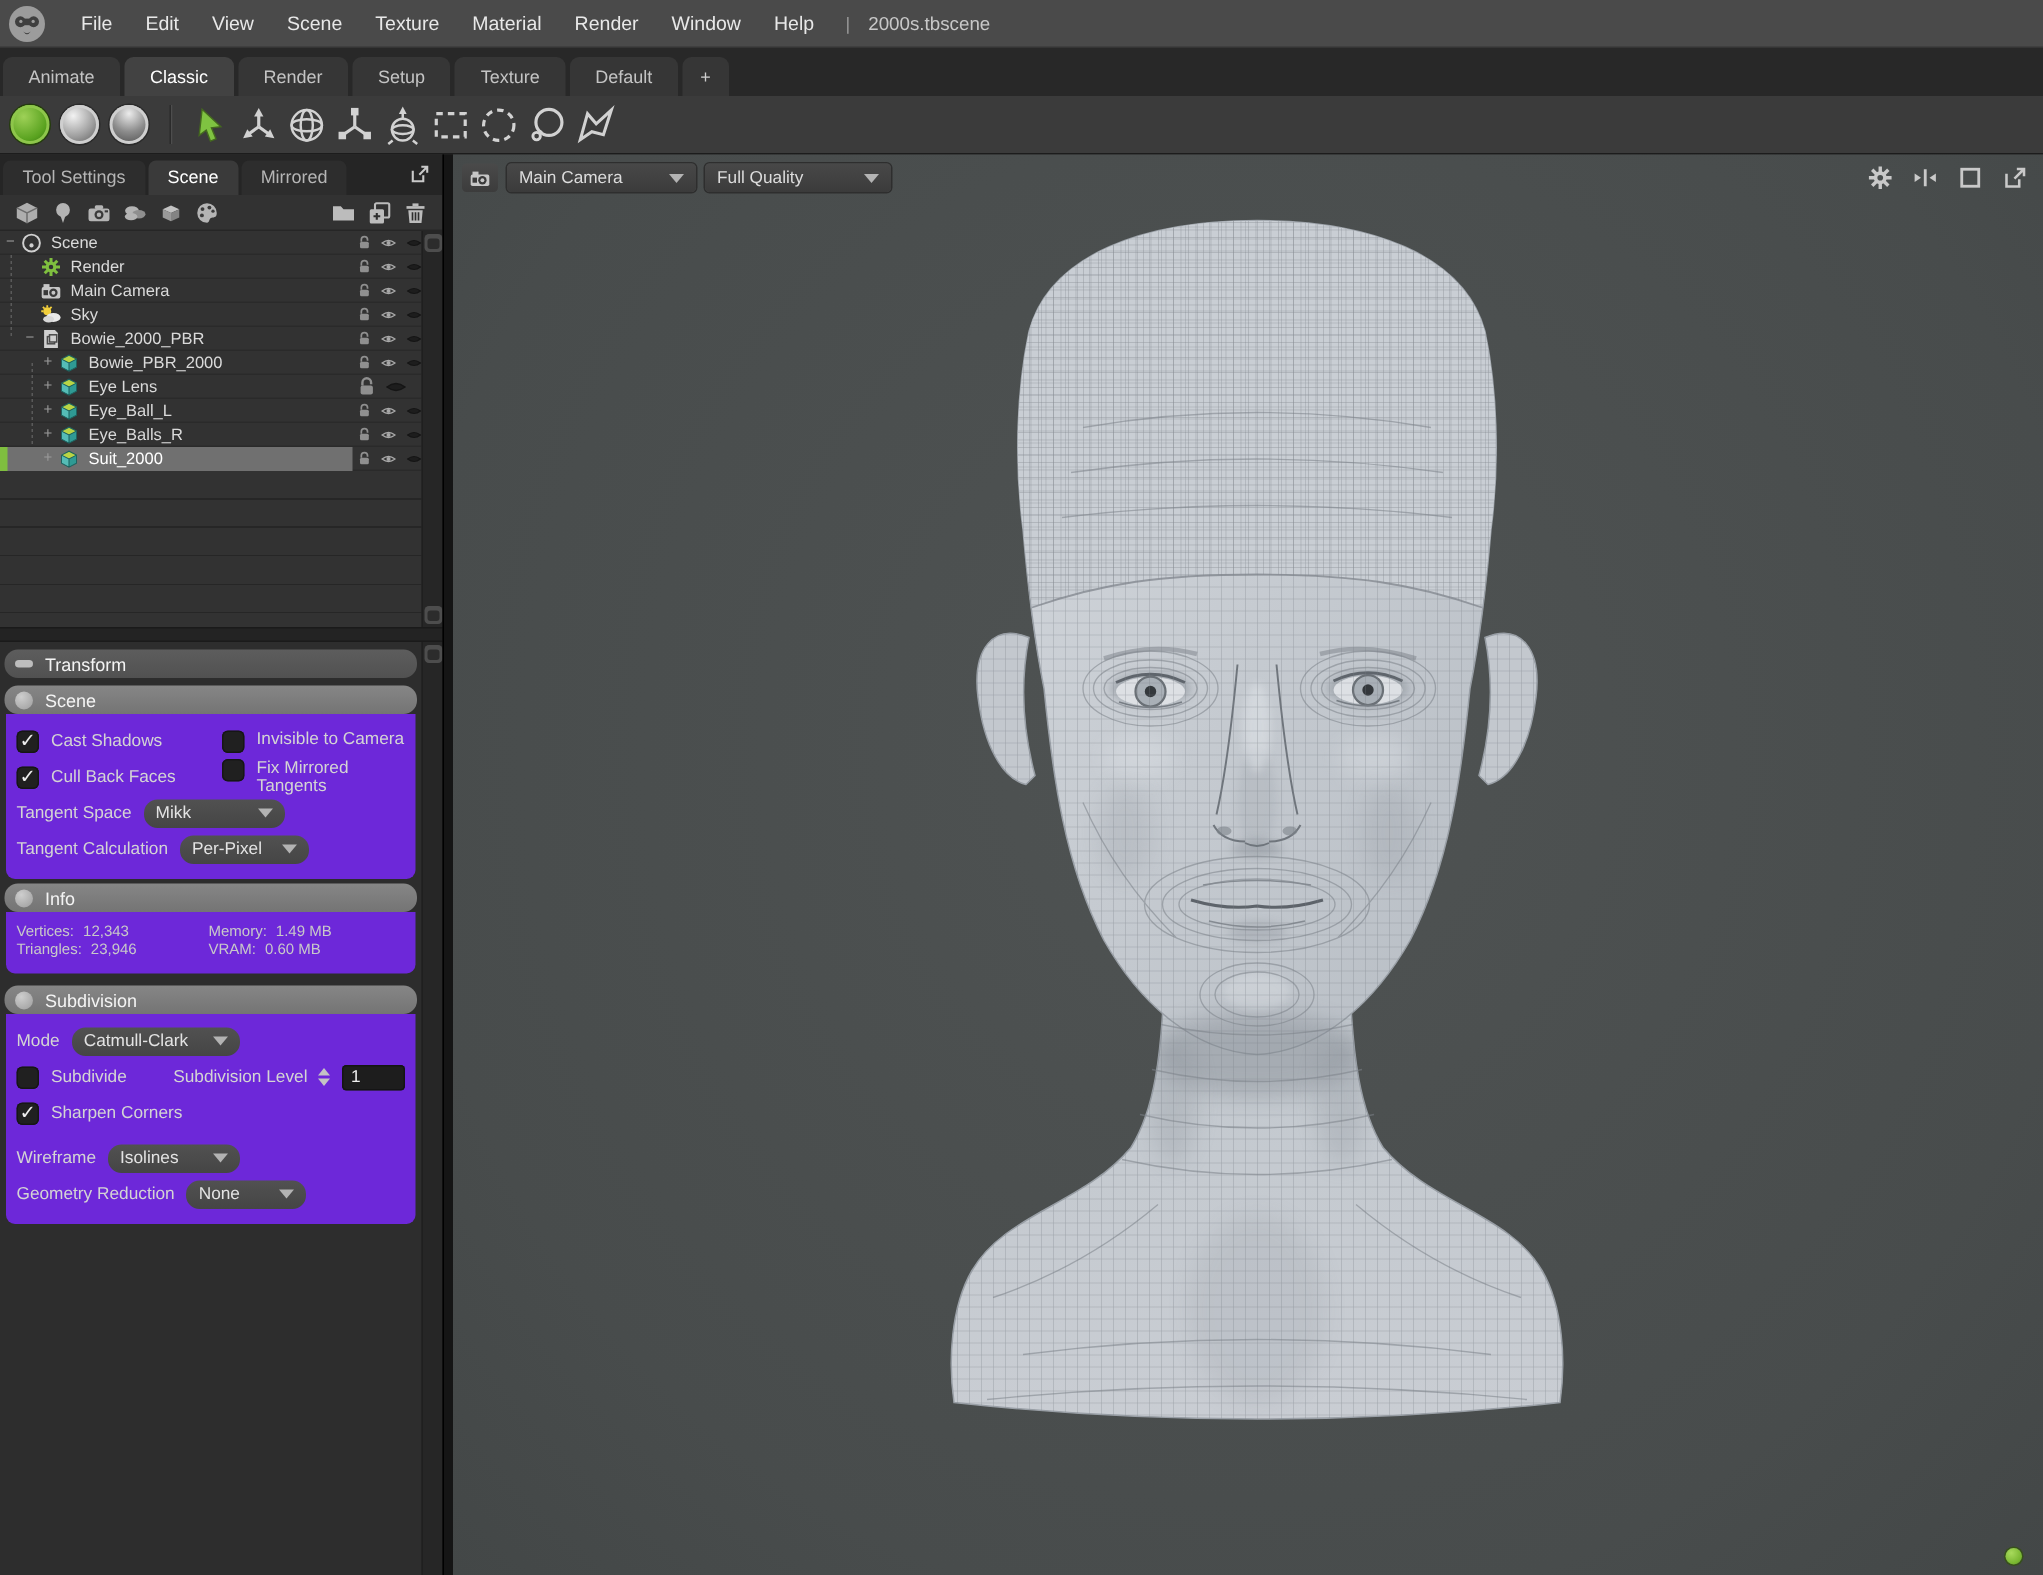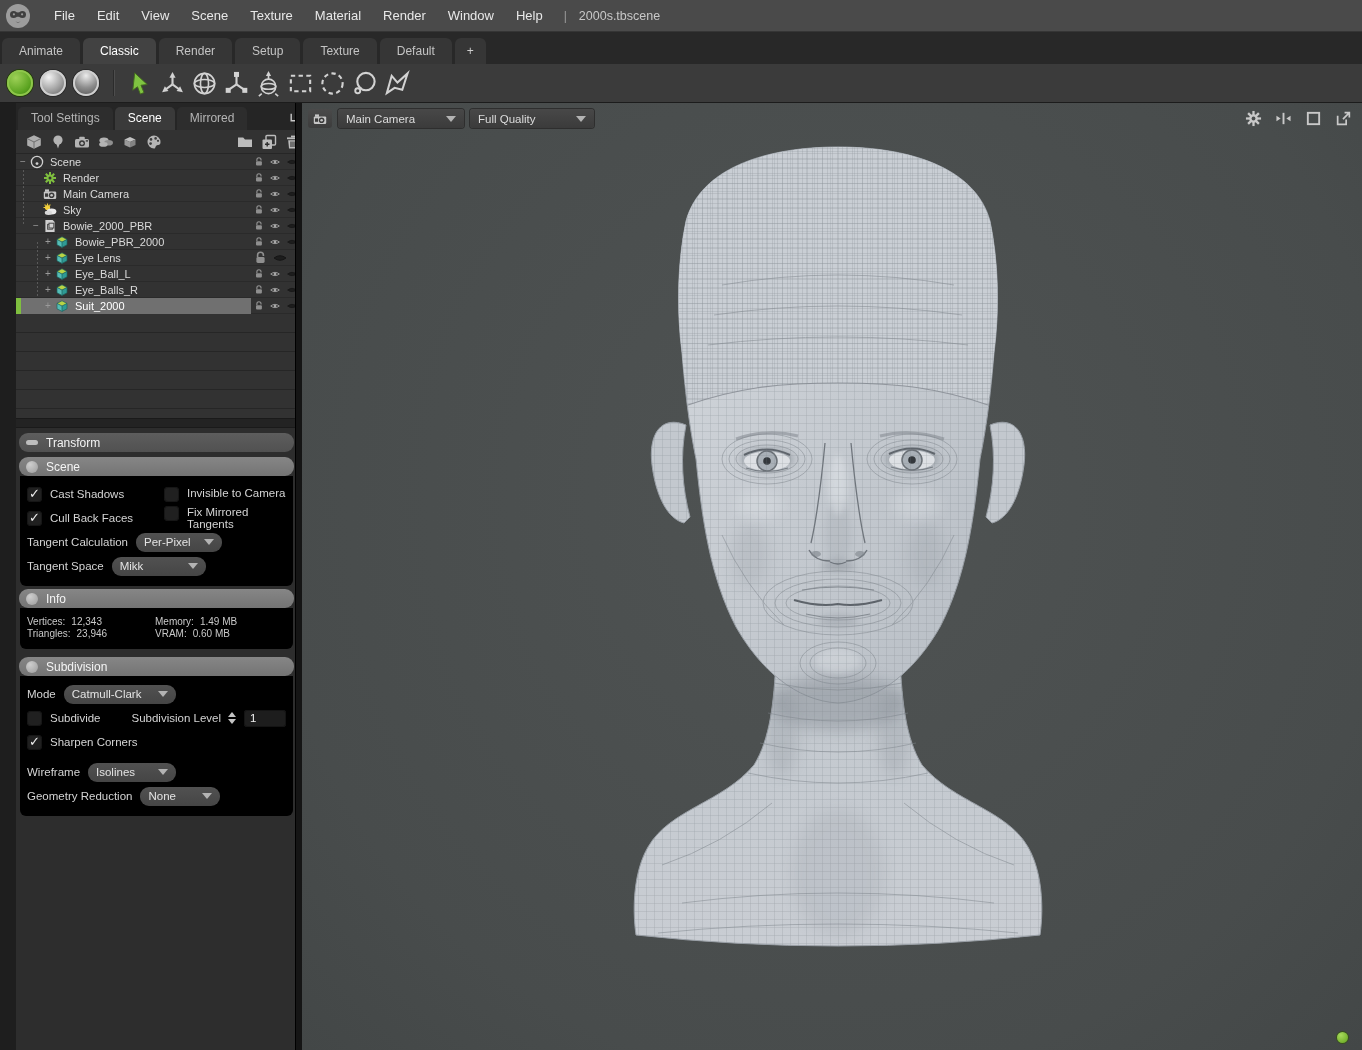--- a/index.html
+++ b/index.html
@@ -32,21 +32,21 @@
   .sph2{background:radial-gradient(circle at 34% 28%,#f2f2f2,#9d9d9d 55%,#4f4f4f);
     box-shadow:0 0 0 2px #cfcfcf inset,0 0 0 1px #2a2a2a}
   .sph3{background:radial-gradient(circle at 50% 22%,#ececec,#8d8d8d 50%,#474747);
     box-shadow:0 0 0 2px #cfcfcf inset,0 0 0 1px #2a2a2a}
   .tdiv{width:2px;height:26px;margin:0 9px 0 14px;background:#2b2b2b;border-right:1px solid #4d4d4d}
   .tbtn{width:32px;height:30px;display:flex;align-items:center;justify-content:center;cursor:pointer}
   .tbtn svg{width:27px;height:27px}
 
   
   #main{position:absolute;left:0;top:103px;width:100%;height:947px}
-  #leftpanel{position:absolute;left:16px;top:0;width:295px;height:100%;background:#2d2d2d}
+  #leftpanel{position:absolute;left:0;top:0;width:295px;height:100%;background:#2d2d2d}
   #vsplit{position:absolute;left:295px;top:0;width:7px;height:100%;background:#151515;
     border-left:1px solid #000;cursor:col-resize}
   #viewport{position:absolute;left:302px;top:0;width:1060px;height:947px;
     background:radial-gradient(ellipse at 50% 42%,#4f5353 0%,#484c4c 75%,#434747 100%);overflow:hidden}
 
   
   #paneltabs{position:relative;height:27px;background:#252525;display:flex;align-items:flex-end;padding-left:2px}
   .ptab{height:23px;line-height:23px;padding:0 13px;margin-right:2px;font-size:12px;color:#b5b5b5;
     background:#2d2d2d;border-radius:5px 5px 0 0;cursor:default}
   .ptab.active{background:#3a3a3a;color:#fff}
@@ -89,21 +89,21 @@
   #props{position:relative;height:646px;background:#2d2d2d}
   #propscroll{position:absolute;right:0;top:0;width:14px;height:100%;background:#262626;border-left:1px solid #1f1f1f}
   .pcontent{position:absolute;left:0;top:0;right:14px;padding:2px 3px}
   .shdr{height:19px;border-radius:9px;display:flex;align-items:center;padding:0 7px;
     margin-top:3px;font-size:12px;color:#f4f4f4;cursor:pointer}
   .shdr.open{background:linear-gradient(#868686,#747474)}
   .shdr.closed{background:linear-gradient(#5d5d5d,#515151)}
   .hicon{width:12px;height:12px;border-radius:50%;background:radial-gradient(circle at 35% 30%,#cecece,#9c9c9c);
     margin-right:8px;flex:0 0 auto}
   .hicon.dash{height:5px;border-radius:3px;margin-top:0;background:#bdbdbd}
-  .sbody{background:#000000;border-radius:0 0 6px 6px;margin:0 1px;padding:6px 7px 8px 7px;font-size:11.5px;color:#d4d4d4}
+  .sbody{background:#6d28d9;border-radius:0 0 6px 6px;margin:0 1px;padding:6px 7px 8px 7px;font-size:11.5px;color:#d4d4d4}
   .frow{display:flex;align-items:center;min-height:24px}
   .cb{width:15px;height:15px;border-radius:4px;background:#202020;box-shadow:0 0 0 1px #161616 inset;
     margin-right:8px;flex:0 0 auto;position:relative;cursor:pointer}
   .cb.checked::after{content:"\2713";position:absolute;left:2px;top:-1px;font-size:13px;color:#efefef}
   .col2{margin-left:auto;display:flex;align-items:flex-start;width:122px}
   .dd{height:19px;background:linear-gradient(#515151,#454545);border-radius:9px;display:flex;align-items:center;
     padding:0 8px;color:#e3e3e3;cursor:pointer;margin-left:8px}
   .dd span{flex:1;white-space:nowrap}
   .dda{width:0;height:0;border-left:5px solid transparent;border-right:5px solid transparent;
     border-top:6px solid #b3b3b3;margin-left:9px;flex:0 0 auto}
@@ -730,30 +730,30 @@
             </div>
             <div class="frow">
               <span class="cb checked"></span>
               <span>Cull Back Faces</span>
               <span class="col2">
                 <span class="cb"></span>
                 <span>Fix Mirrored Tangents</span>
               </span>
             </div>
             <div class="frow">
+              <span>Tangent Space</span>
+              <span class="dd" style="width:94px">
+                <span>Mikk</span>
+                <i class="dda"></i>
+              </span>
+            </div>
+            <div class="frow">
               <span>Tangent Calculation</span>
               <span class="dd" style="width:86px">
                 <span>Per-Pixel</span>
-                <i class="dda"></i>
-              </span>
-            </div>
-            <div class="frow">
-              <span>Tangent Space</span>
-              <span class="dd" style="width:94px">
-                <span>Mikk</span>
                 <i class="dda"></i>
               </span>
             </div>
           </div>
 
           <div class="shdr open">
             <span class="hicon"></span>
             <span>Info</span>
           </div>
           <div class="sbody">

